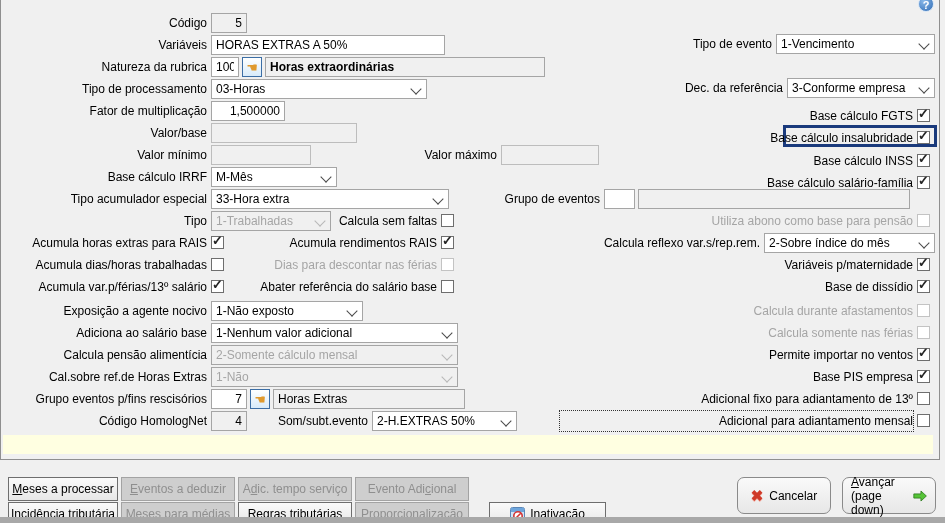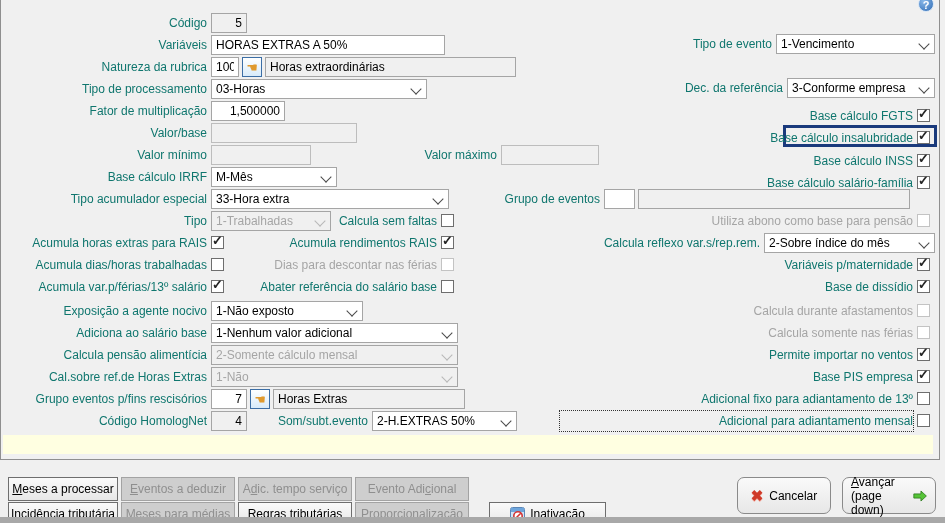--- a/index.html
+++ b/index.html
@@ -1,20 +1,20 @@
 <!DOCTYPE html>
 <html><head>
 <meta charset="utf-8">
 <style>
   html,body{margin:0;padding:0;background:#e8e8e8;}
   .window{position:relative;width:945px;height:523px;background:#f0f0f0;overflow:hidden;
           font-family:"Liberation Sans",sans-serif;font-size:12px;color:#000;}
   .main-panel{position:absolute;left:0;top:-1px;width:940px;height:461px;background:#f0f0f0;
           border:1px solid #8f8f8f;box-sizing:border-box;}
-  .lbl{position:absolute;height:20px;line-height:20px;text-align:right;white-space:nowrap;color:#0f766e;}
+  .lbl{position:absolute;height:20px;line-height:20px;text-align:right;white-space:nowrap;color:#000000;}
   .lbl.dis{color:#a5a5a5;}
   .focus-dot{outline:1px dotted #333;}
   .tb{position:absolute;height:20px;box-sizing:border-box;border:1px solid #a5a5a5;background:#fff;
       font-family:"Liberation Sans",sans-serif;font-size:12px;padding:0 4px;color:#000;outline:none;}
   .tb.ro{background:#f0f0f0;}
   .tb.dis{background:#f0f0f0;border-color:#bdbdbd;}
   .tb.num{text-align:right;}
   .dd{position:absolute;height:20px;box-sizing:border-box;border:1px solid #a5a5a5;background:#fff;}
   .dd-text{position:absolute;left:4px;top:1px;line-height:17px;white-space:nowrap;}
   .dd-arrow{position:absolute;right:6px;top:5px;width:7px;height:7px;border-right:1px solid #4a4a4a;
@@ -59,21 +59,21 @@
 
   <div class="lbl" style="left:573px;top:34px;width:199px">Tipo de evento</div>
   <div class="dd" style="left:776px;top:34px;width:159px">
     <span class="dd-text">1-Vencimento</span>
     <span class="dd-arrow"></span>
   </div>
 
   <div class="lbl" style="left:4px;top:57px;width:203px">Natureza da rubrica</div>
   <input class="tb num" style="left: 211px; top: 57px; width: 28px;" value="1003">
   <button class="lookup-btn" style="left:242px;top:57px"><span>☚</span></button>
-  <input class="tb ro" style="left: 265px; top: 57px; width: 251px;" readonly="" value="Horas extraordinárias">
+  <input class="tb ro" style="left: 265px; top: 57px; width: 280px; font-weight: bold;" readonly="" value="Horas extraordinárias">
 
   <div class="lbl" style="left:4px;top:79px;width:203px">Tipo de processamento</div>
   <div class="dd" style="left:211px;top:79px;width:216px">
     <span class="dd-text">03-Horas</span>
     <span class="dd-arrow"></span>
   </div>
 
   <div class="lbl" style="left:584px;top:78px;width:199px">Dec. da referência</div>
   <div class="dd" style="left:787px;top:78px;width:148px">
     <span class="dd-text">3-Conforme empresa</span>

